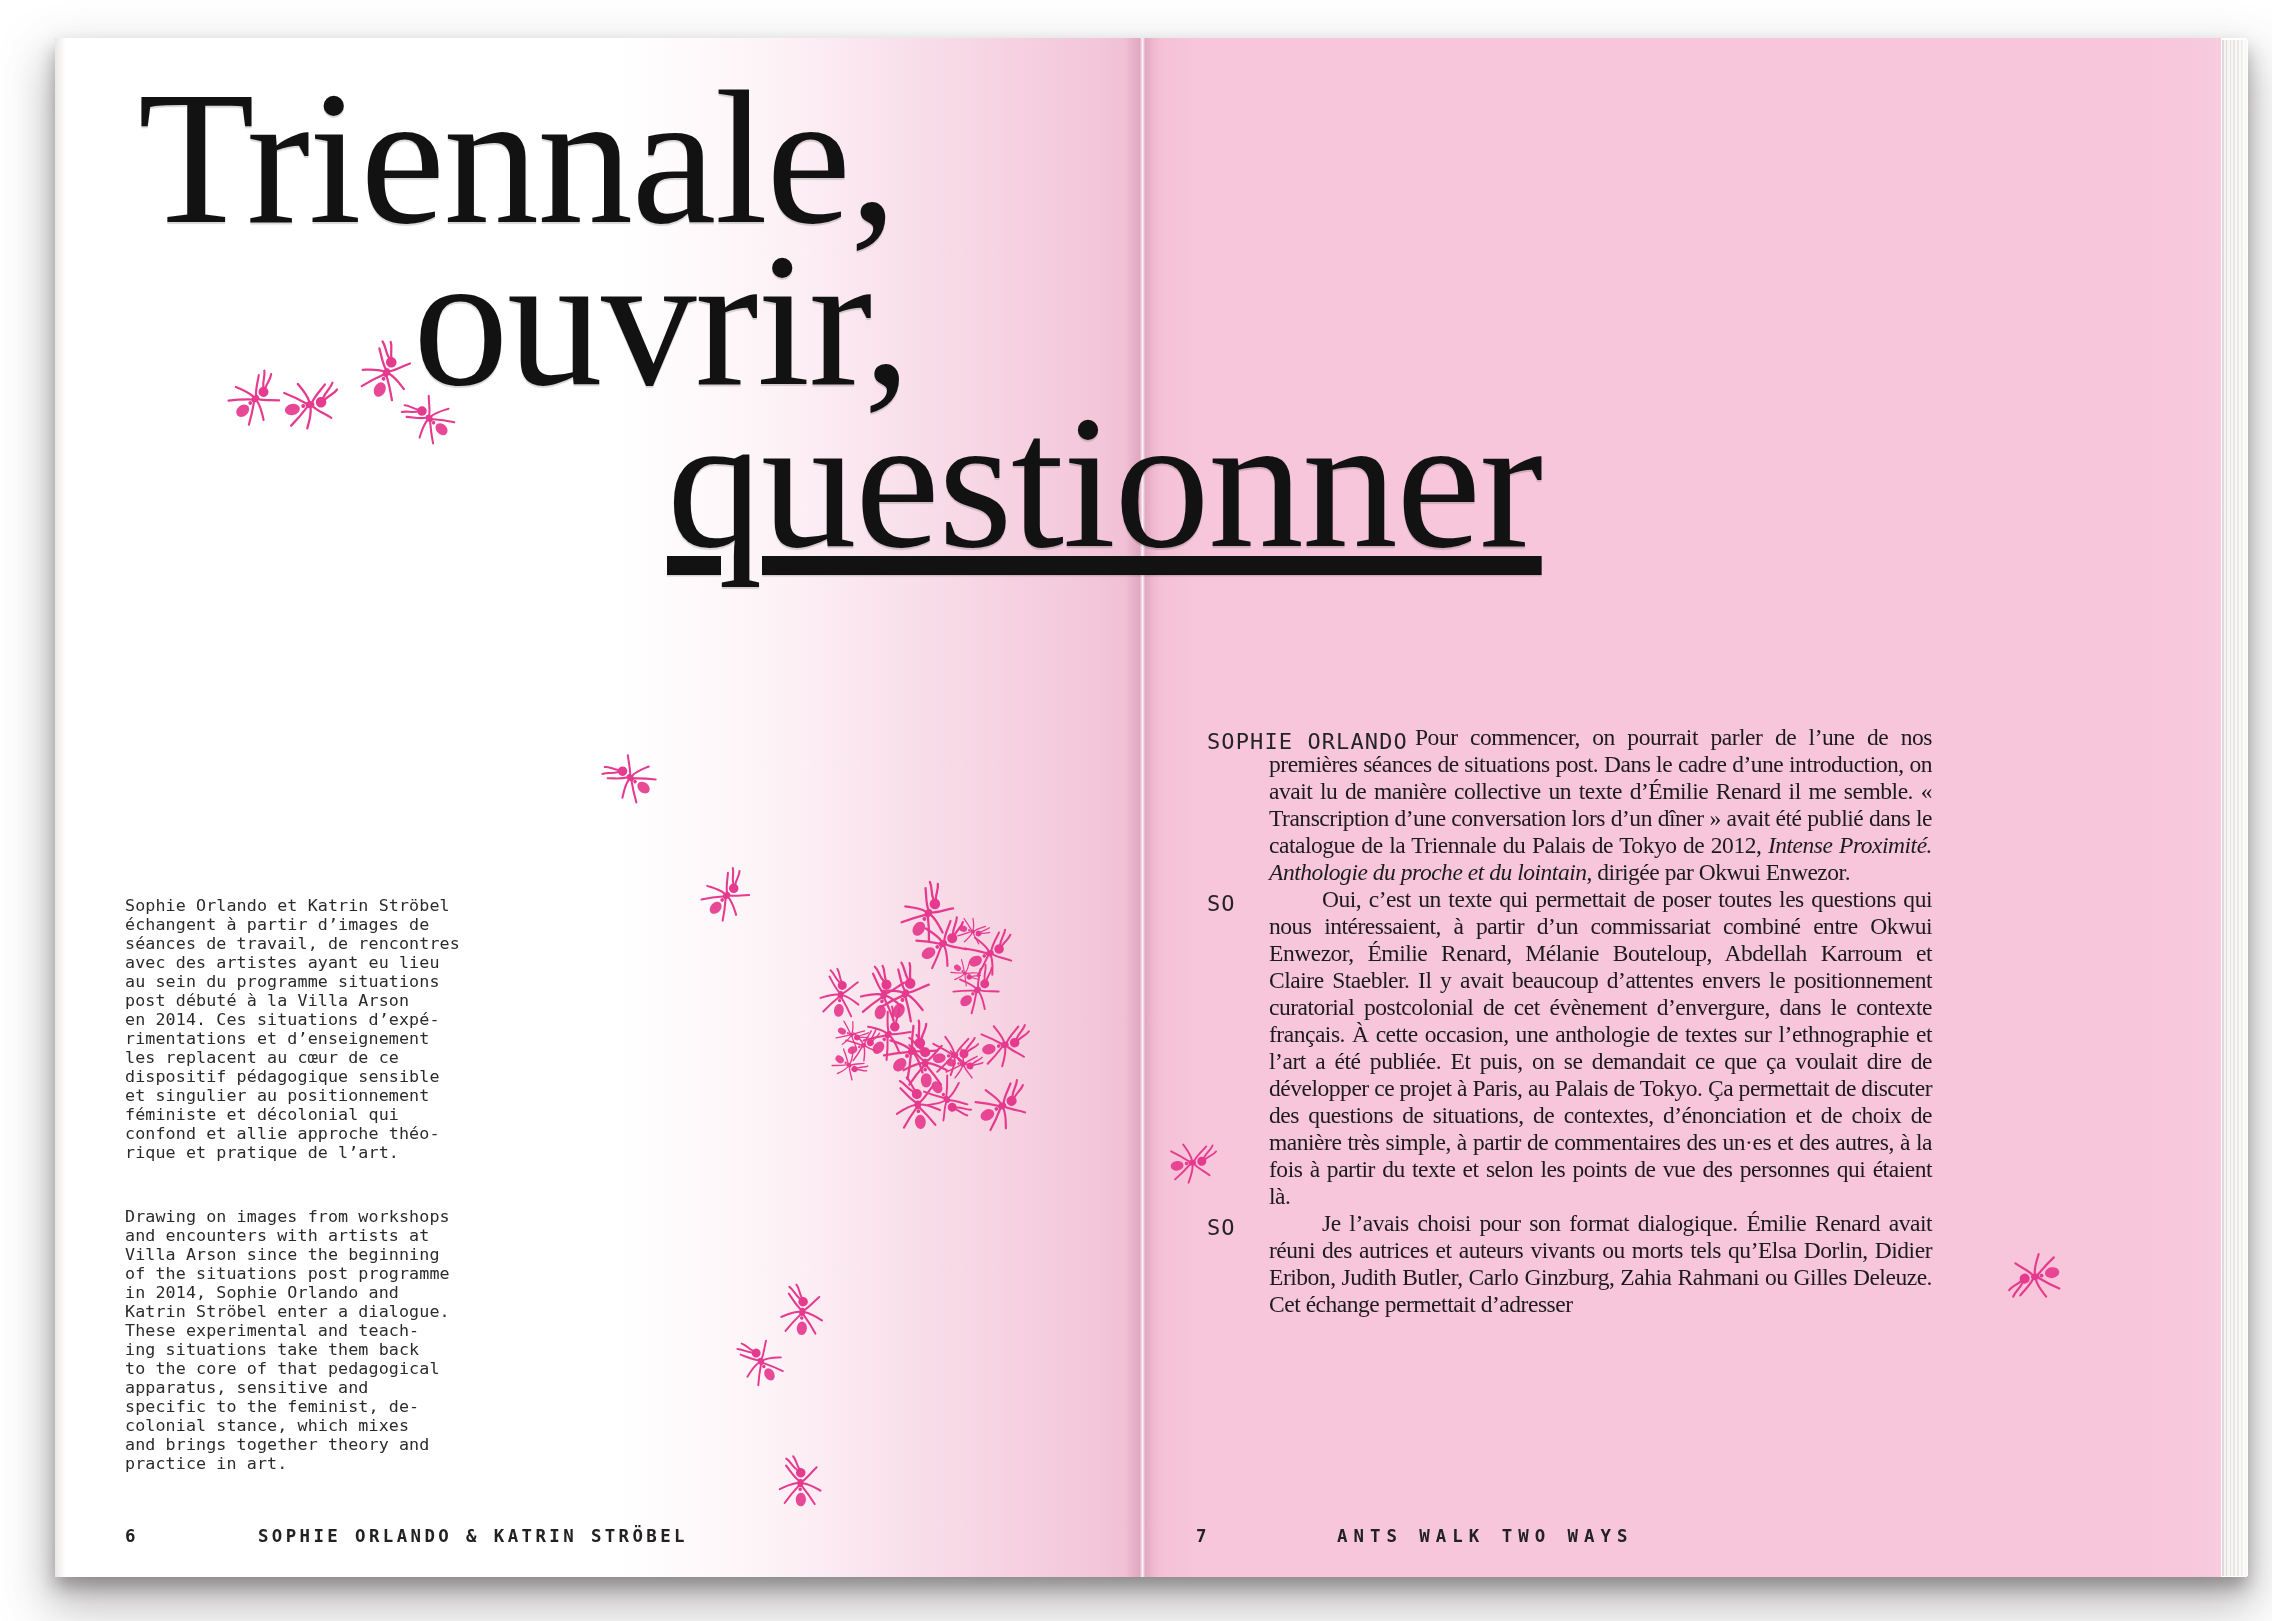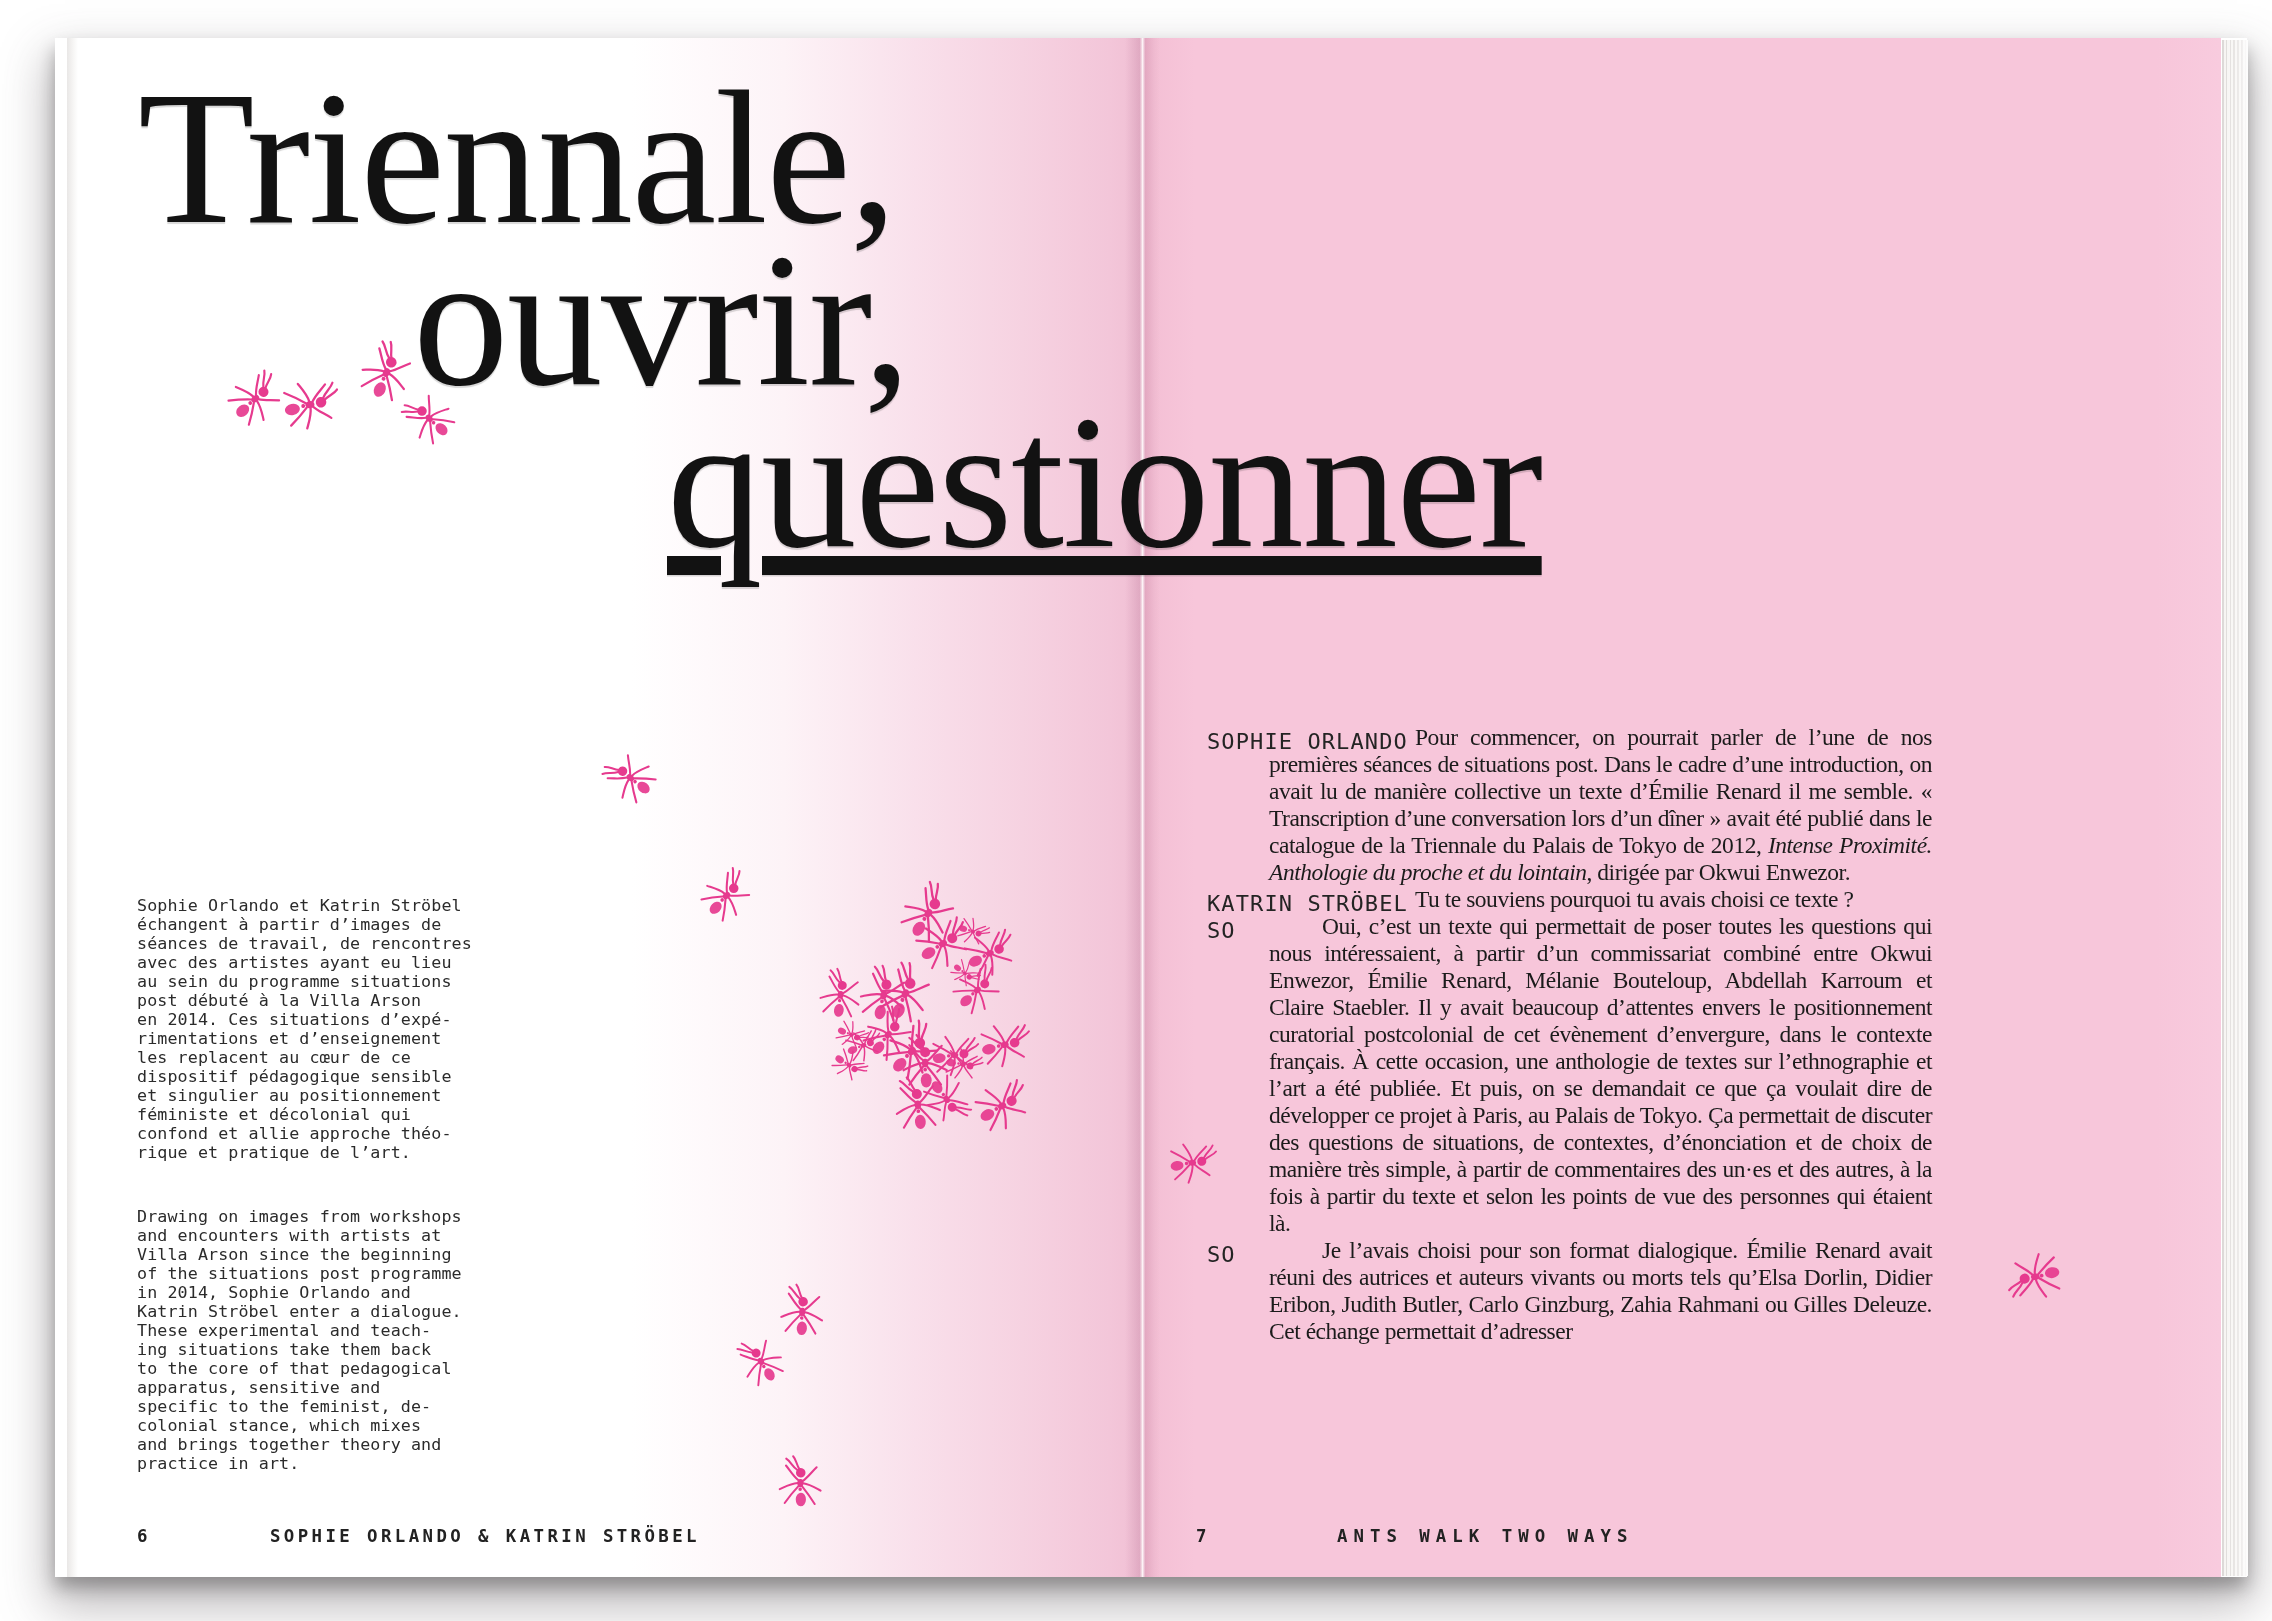--- a/index.html
+++ b/index.html
@@ -14,21 +14,21 @@
     --pink:#f7c6da;
     --ink:#1b1b1b;
   }
   
   .spread{
     position:absolute;left:55px;top:38px;width:2192px;height:1539px;
     box-shadow:0 10.6px 16.7px rgba(0,0,0,.28), 0 23px 45px 6px rgba(80,70,75,.38);
   }
   .page{position:absolute;top:0;height:1539px;}
   .page-left{
-    left:12px;width:1086px;
+    left:0;width:1086px;
     background:linear-gradient(90deg,#ffffff 0%,#ffffff 52%,#fdf3f7 66%,#f9e0eb 78%,#f6d2e1 88%,#f3c6d9 96%,#efbcd2 100%);
   }
   .page-left::before{
     content:"";position:absolute;left:0;top:0;bottom:0;width:10.6px;
     background:linear-gradient(90deg,#e9e7e6,#f6f5f4 55%,rgba(255,255,255,0));
   }
   .page-right{
     left:1086px;width:1080px;
     background:linear-gradient(90deg,#edb3cb 0%,#f4c0d5 1.2%,var(--pink) 5%,var(--pink) 94%,#f8cbde 100%);
   }
@@ -129,21 +129,20 @@
     <div class="footer-item" id="run-left">SOPHIE ORLANDO &amp; KATRIN STRÖBEL</div>
   </div>
 
   <div class="page page-right">
     <div class="footer-item" id="pgnum-right" style="left:55px;">7</div>
     <div class="footer-item" id="run-right" style="left:196px;">ANTS WALK TWO WAYS</div>
   </div>
 
   <div class="dialogue">
       <p class="turn after-long-label"><span class="speaker-label">SOPHIE ORLANDO</span><span>Pour commencer, on pourrait parler de l’une de nos premières séances de situations post. Dans le cadre d’une introduction, on avait lu de manière collective un texte d’Émilie Renard il me semble. « Transcription d’une conversation lors d’un dîner » avait été publié dans le catalogue de la Triennale du Palais de Tokyo de 2012, </span><em>Intense Proximité. Anthologie du proche et du lointain</em><span>, dirigée par Okwui Enwezor.</span></p>
-      <p class="turn after-long-label"><span class="speaker-label">KATRIN STRÖBEL</span><span>Tu te souviens pourquoi tu avais choisi ce texte ?</span></p>
       <p class="turn after-short-label"><span class="speaker-label">SO</span><span>Oui, c’est un texte qui permettait de poser toutes les questions qui nous intéressaient, à partir d’un commissariat combiné entre Okwui Enwezor, Émilie Renard, Mélanie Bouteloup, Abdellah Karroum et Claire Staebler. Il y avait beaucoup d’attentes envers le positionnement curatorial postcolonial de cet évènement d’envergure, dans le contexte français. À cette occasion, une anthologie de textes sur l’ethnographie et l’art a été publiée. Et puis, on se demandait ce que ça voulait dire de développer ce projet à Paris, au Palais de Tokyo. Ça permettait de discuter des questions de situations, de contextes, d’énonciation et de choix de manière très simple, à partir de commentaires des un·es et des autres, à la fois à partir du texte et selon les points de vue des personnes qui étaient là.</span></p>
       <p class="turn after-short-label"><span class="speaker-label">SO</span><span>Je l’avais choisi pour son format dialogique. Émilie Renard avait réuni des autrices et auteurs vivants ou morts tels qu’Elsa Dorlin, Didier Eribon, Judith Butler, Carlo Ginzburg, Zahia Rahmani ou Gilles Deleuze. Cet échange permettait d’adresser</span></p>
     </div>
 
   <div class="spine"></div>
   <div class="page-edges"></div>
 </div>
 
 <div class="title-line" id="title1">Triennale,</div>
 <div class="title-line" id="title2">ouvrir,</div>

